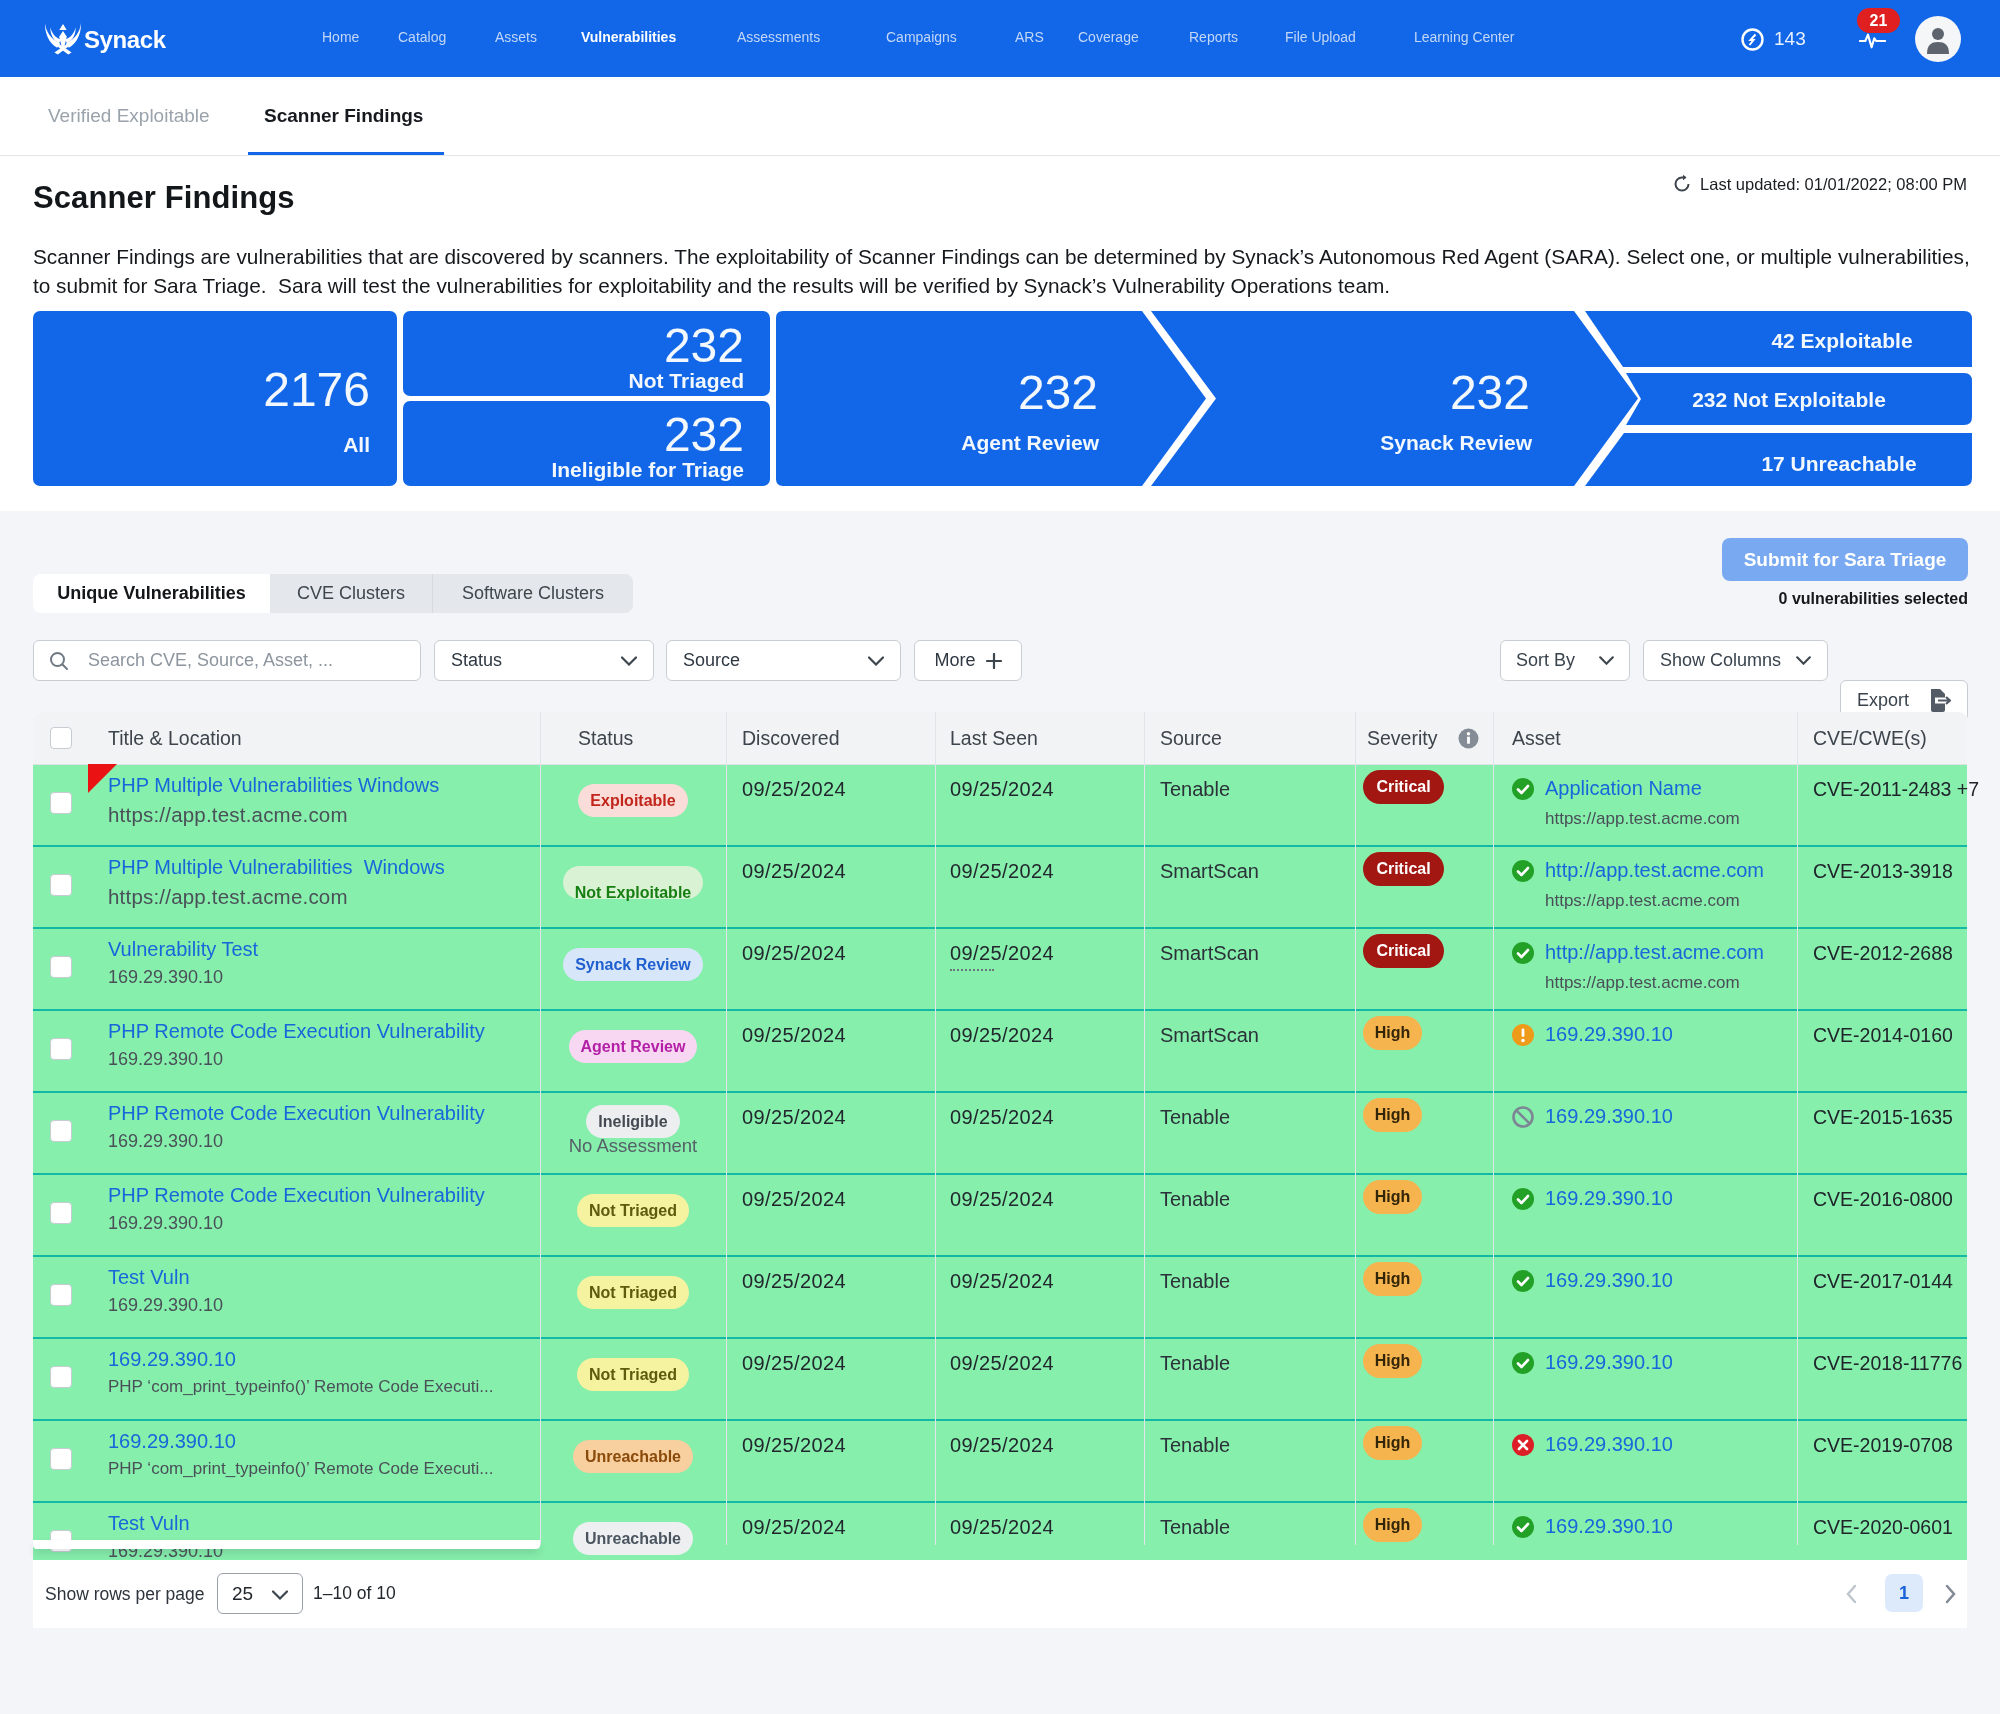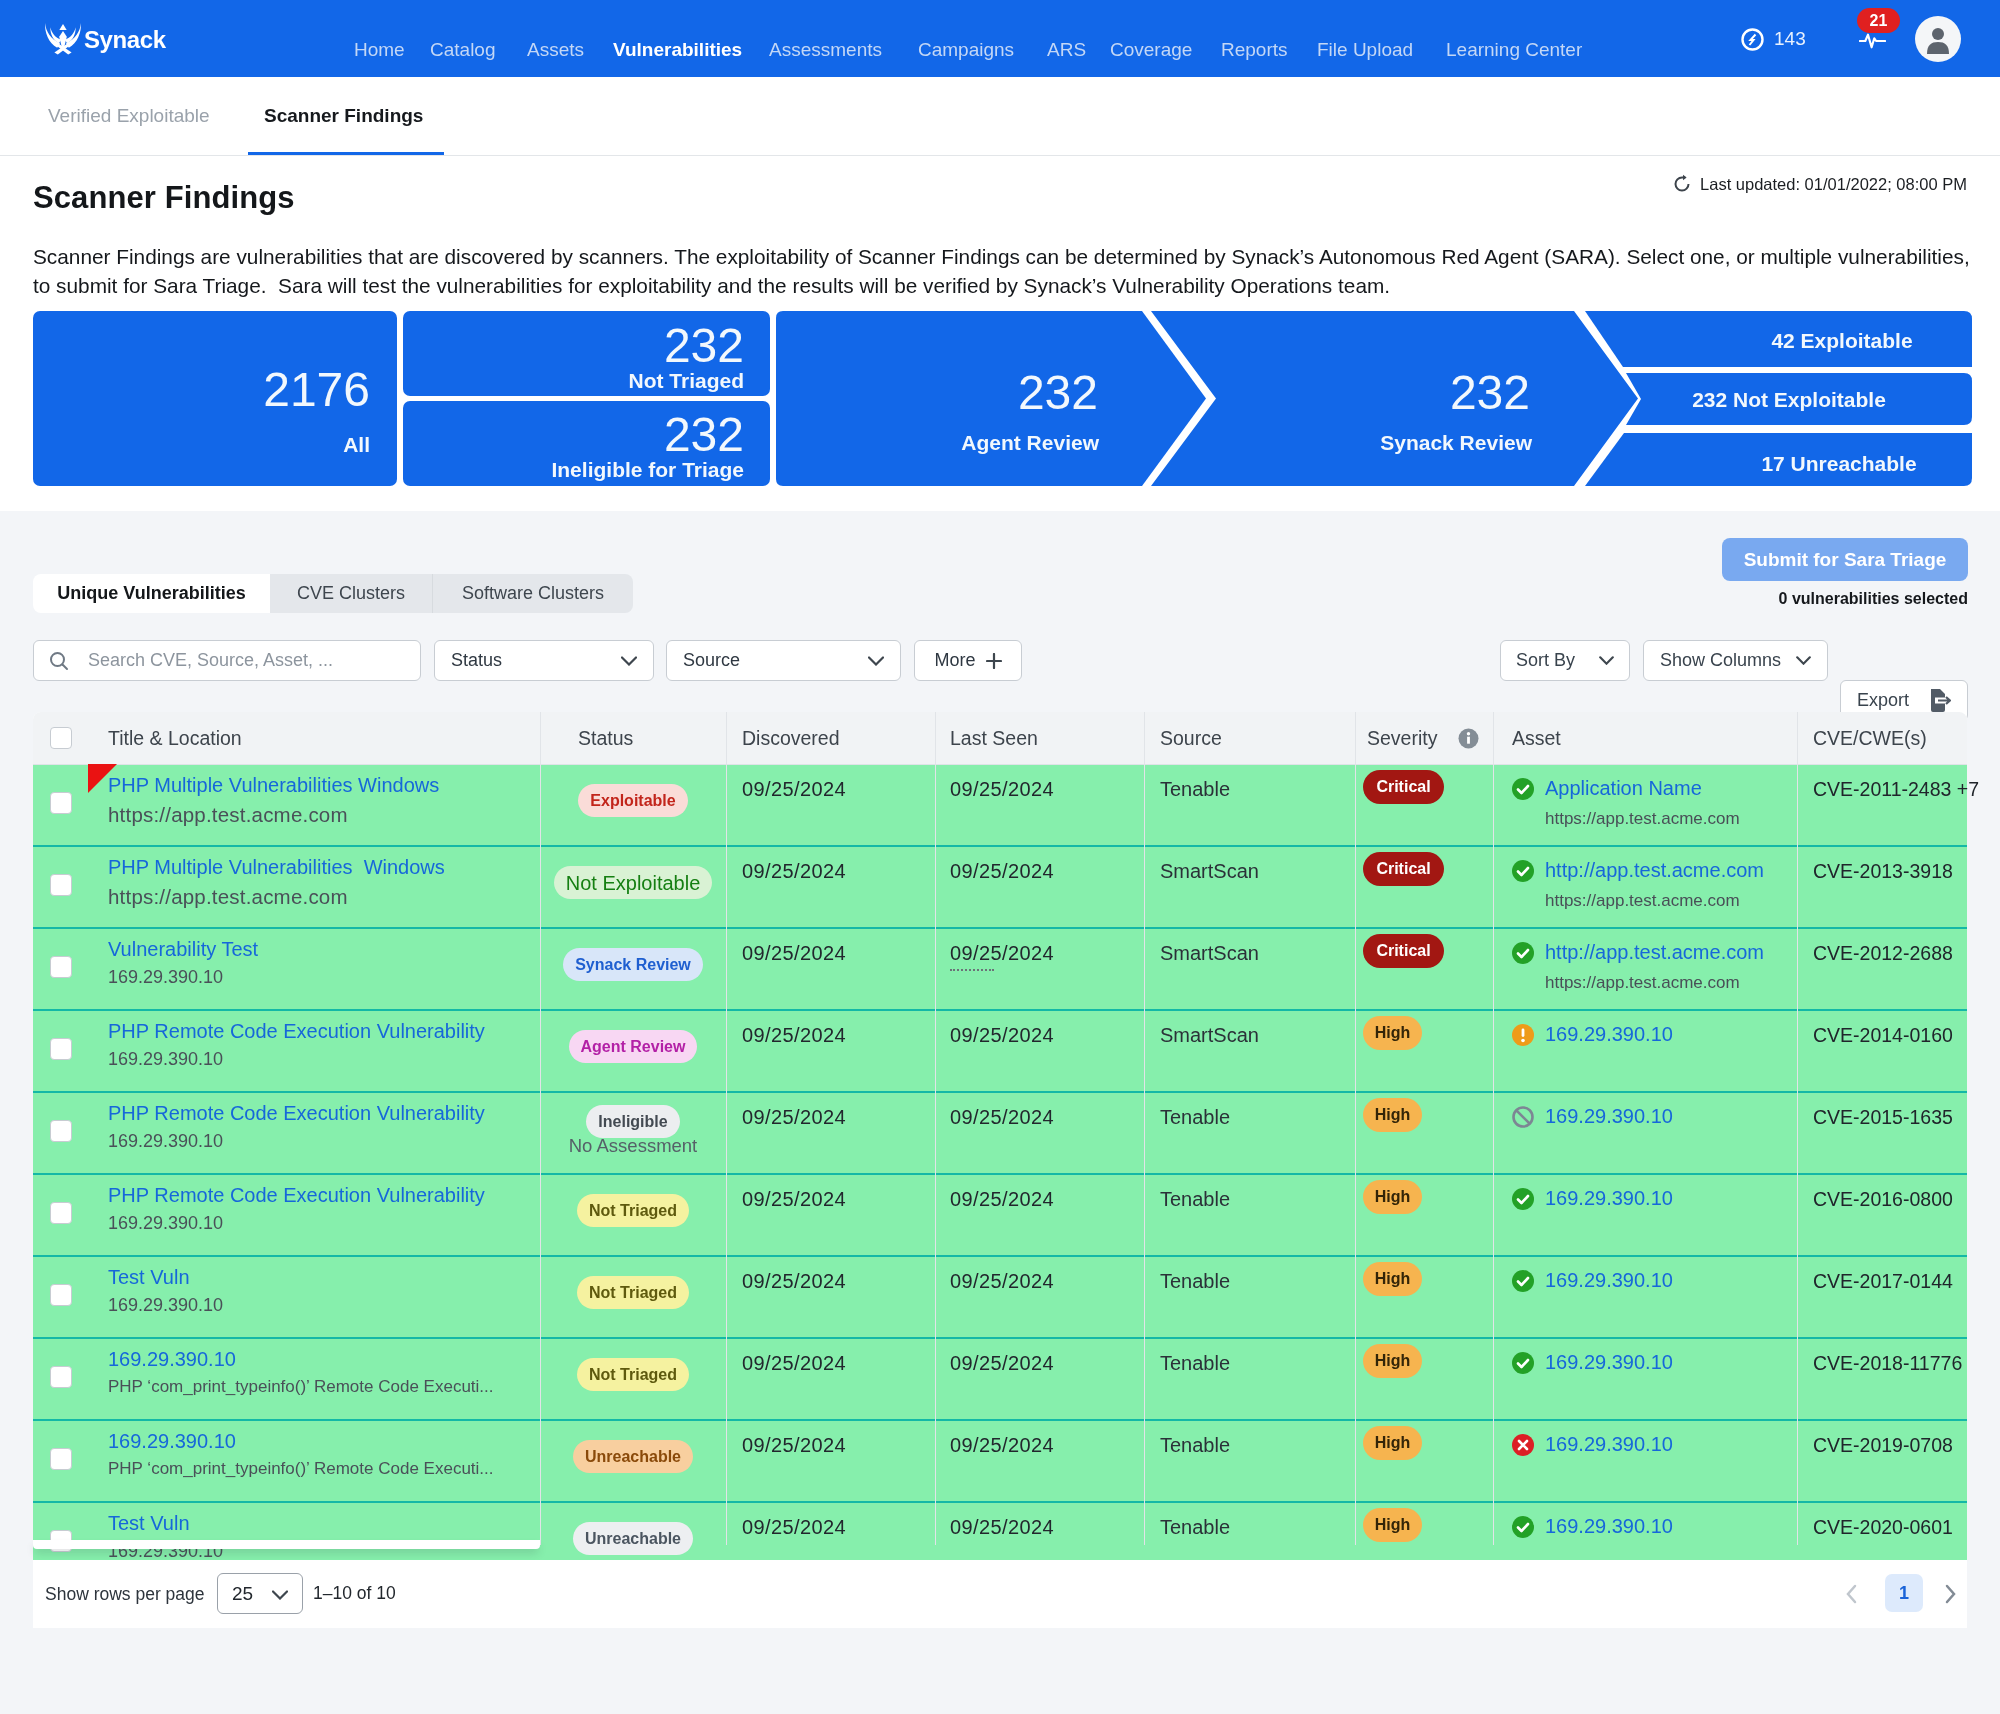--- a/index.html
+++ b/index.html
@@ -2,21 +2,21 @@
 <html><head>
 <meta charset="utf-8">
 <style>
   * { margin:0; padding:0; box-sizing:border-box; }
   body { font-family:"Liberation Sans", sans-serif; width:2000px; }
   #page { position:relative; width:2000px; height:1714px; background:#fff; overflow:hidden; }
   .abs { position:absolute; }
 
   
   .topbar { position:absolute; left:0; top:0; width:2000px; height:77px; background:#1267e8; }
-  .nav span { position:absolute; top:39px; font-size:19px; color:#c3d7f6; white-space:nowrap;margin-left:32px; }
+  .nav span { position:absolute; top:29px; font-size:14px; color:#c3d7f6; white-space:nowrap; }
   .nav span.active { color:#fff; font-weight:bold; }
   .logotext { position:absolute; left:84px; top:26px; color:#fff; font-size:24px; font-weight:bold; letter-spacing:-0.4px; }
 
   
   .tabbar { position:absolute; left:0; top:77px; width:2000px; height:79px; background:#fff; border-bottom:1px solid #e3e6e9; }
   .tab1 { position:absolute; left:48px; top:28px; font-size:19px; color:#9aa2ab; }
   .tab2 { position:absolute; left:264px; top:28px; font-size:19px; color:#16191d; font-weight:bold; }
   .tabline { position:absolute; left:248px; top:75px; width:196px; height:3px; background:#1267e8; }
 
   
@@ -245,21 +245,21 @@
           <path d="M6,11.5 L9.5,15 L16,8" fill="none" stroke="#fff" stroke-width="2.6" stroke-linecap="round" stroke-linejoin="round"></path>
         </svg>
       <div class="alink">Application Name</div>
       <div class="asub">https://app.test.acme.com</div>
       <div class="cve">CVE-2011-2483 +7</div>
     </div>
     <div class="trow">
       <div class="cbx" style="top:27px;"></div>
       <div class="t-title">PHP Multiple Vulnerabilities&nbsp; Windows</div>
       <div class="t-sub" style="font-size:20.5px;letter-spacing:0.2px;">https://app.test.acme.com</div>
-      <div class="abs" style="left:507px;width:186px;top:19px;text-align:center"><span style="display:inline-block;font-size:20px;font-weight:normal;border-radius:17px;padding:1px 12px;height:33px;line-height:33px;background:#d9f2d4;color:#157f12;">Not Exploitable</span></div>
+      <div class="abs" style="left:507px;width:186px;top:19px;text-align:center"><span style="display:inline-block;font-size:16px;font-weight:bold;border-radius:17px;padding:10px 12px;height:33px;line-height:33px;background:#d9f2d4;color:#157f12;">Not Exploitable</span></div>
       <div class="date" style="left:709px;">09/25/2024</div>
       <div class="date" style="left:917px;">09/25/2024</div>
       <div class="src">SmartScan</div>
       <div class="sev crit">Critical</div>
       <svg class="aicon" viewBox="0 0 22 22">
           <circle cx="11" cy="11" r="11" fill="#23a127"></circle>
           <path d="M6,11.5 L9.5,15 L16,8" fill="none" stroke="#fff" stroke-width="2.6" stroke-linecap="round" stroke-linejoin="round"></path>
         </svg>
       <div class="alink">http://app.test.acme.com</div>
       <div class="asub">https://app.test.acme.com</div>

